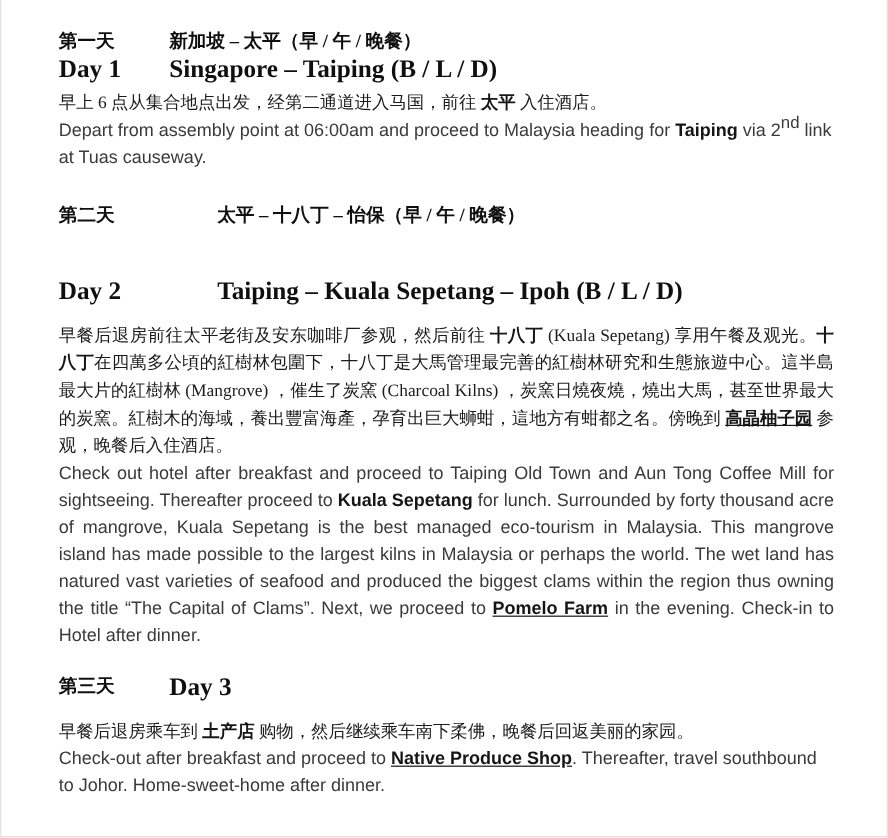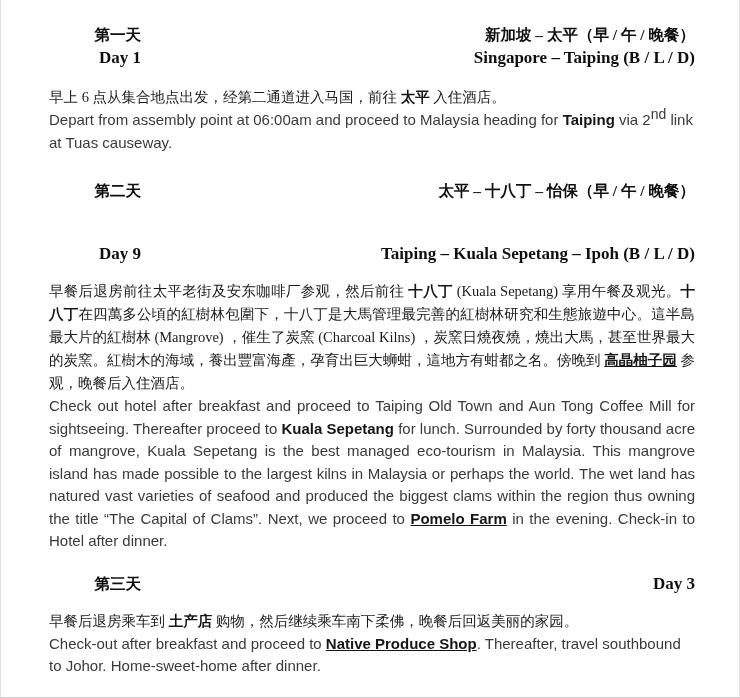--- a/index.html
+++ b/index.html
@@ -11,44 +11,44 @@
   }
   .sheet {
     width: 740px; height: 698px;
     border-left: 1px solid #e2e2e2;
     border-right: 1px solid #e2e2e2;
     border-bottom: 1px solid #cfcfcf;
     padding: 23px 44px 0 48px;
     background: #fff;
   }
   
-  .day-header { display: grid; grid-template-columns: 92px 1fr; margin: 0; text-align: right; }
+  .day-header { display: grid; grid-template-columns: 92px 1fr; margin: 0; }
   .hdr-cn {
     font-family: "Liberation Serif", serif;
     font-weight: bold; font-size: 15.5px; line-height: 23px; color: #0f0f0f;
   }
   .hdr-en {
     font-family: "Liberation Serif", serif;
-    font-weight: bold; font-size: 17px; line-height: 23px; color: #0f0f0f;
+    font-weight: bold; font-size: 21px; line-height: 23px; color: #0f0f0f;
   }
   
   .para-cn {
     font-size: 14.5px; line-height: 23px; color: #1b1b1b;
     font-family: "Liberation Serif", serif;
     text-align: justify;
   }
   .para-en {
     font-size: 15px; line-height: 22.5px; color: #3a3a3a;
     font-family: "Liberation Sans", sans-serif;
   }
   .justify { text-align: justify; }
   .seg-b { font-weight: bold; color: #161616; }
   .seg-u { text-decoration: underline; }
   sup { font-size: 14px; line-height: 0; }
-  .mt-day1-body { margin-top: 17px; }
+  .mt-day1-body { margin-top: 6px; }
   .mt-day2 { margin-top: 25px; gap: 40px; }
   .mt-day2-body { margin-top: 15px; }
   .mt-day3 { margin-top: 19px; }
   .mt-day3-body { margin-top: 15px; }
 </style>
 </head>
 <body>
 
 <div class="sheet">
 
@@ -60,21 +60,21 @@
       <span class="hdr-en">Singapore  –  Taiping (B / L / D)</span>
     </div>
     <p class="para-cn mt-day1-body"><span>早上 6 点从集合地点出发，经第二通道进入马国，前往 </span><span class="seg-b">太平</span><span> 入住酒店。</span></p>
     <p class="para-en"><span>Depart from assembly point at 06:00am and proceed to Malaysia heading for </span><span class="seg-b">Taiping</span><span> via 2</span><sup>nd</sup><span> link at Tuas causeway.</span></p>
   </section>
 
   <section>
     <div class="day-header mt-day2">
       <span class="hdr-cn">第二天</span>
       <span class="hdr-cn">太平 – 十八丁 – 怡保（早 / 午 / 晚餐）</span>
-      <span class="hdr-en">Day 9</span>
+      <span class="hdr-en">Day 2</span>
       <span class="hdr-en">Taiping – Kuala Sepetang  – Ipoh (B / L / D)</span>
     </div>
     <p class="para-cn mt-day2-body"><span>早餐后退房前往太平老街及安东咖啡厂参观，然后前往 </span><span class="seg-b">十八丁</span><span> (Kuala Sepetang) 享用午餐及观光。</span><span class="seg-b">十八丁</span><span>在四萬多公頃的紅樹林包圍下，十八丁是大馬管理最完善的紅樹林研究和生態旅遊中心。這半島最大片的紅樹林 (Mangrove) ，催生了炭窯 (Charcoal Kilns) ，炭窯日燒夜燒，燒出大馬，甚至世界最大的炭窯。紅樹木的海域，養出豐富海產，孕育出巨大蛳蚶，這地方有蚶都之名。傍晚到 </span><span class="seg-b seg-u">高晶柚子园</span><span> 参观，晚餐后入住酒店。</span></p>
     <p class="para-en justify"><span>Check out hotel after breakfast and proceed to Taiping Old Town and Aun Tong Coffee Mill for sightseeing. Thereafter proceed to </span><span class="seg-b">Kuala Sepetang</span><span> for lunch. Surrounded by forty thousand acre of mangrove, Kuala Sepetang is the best managed eco-tourism in Malaysia. This mangrove island has made possible to the largest kilns in Malaysia or perhaps the world. The wet land has  natured vast varieties of seafood and produced the biggest clams within the region thus owning the title “The Capital of Clams”. Next, we proceed to </span><span class="seg-b seg-u">Pomelo Farm</span><span> in the evening. Check-in to Hotel after dinner.</span></p>
   </section>
 
   <section>
     <div class="day-header mt-day3">
       <span class="hdr-cn">第三天</span>
       <span class="hdr-en">Day 3</span>

